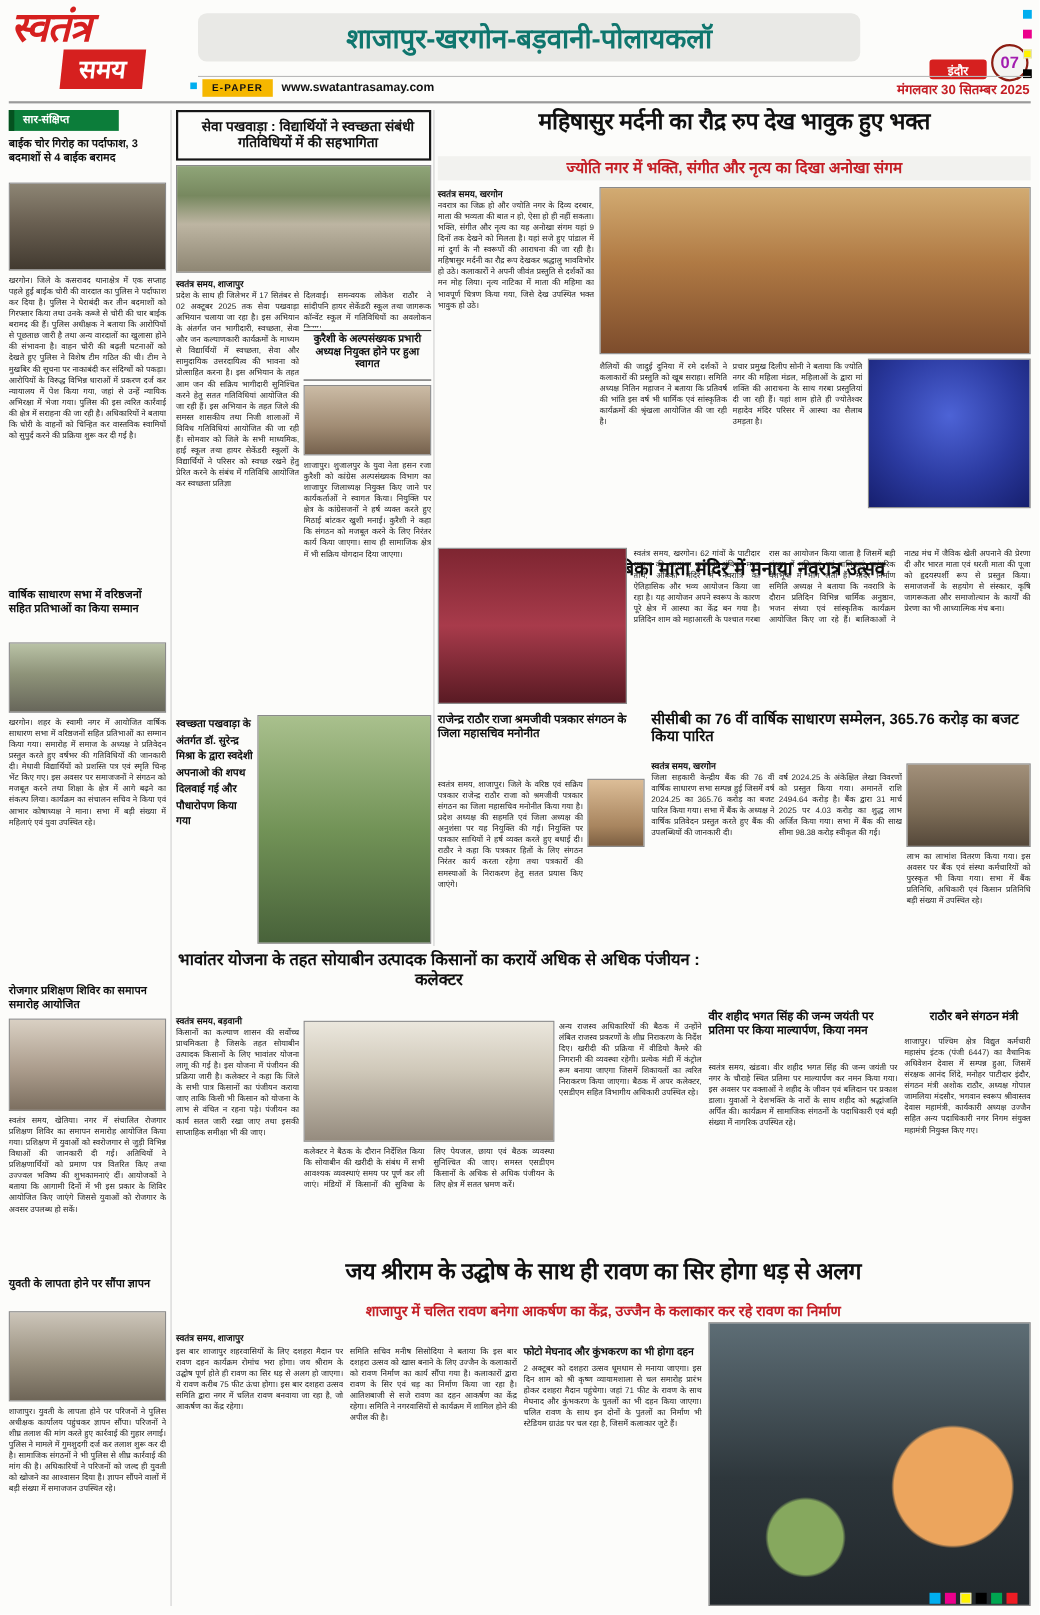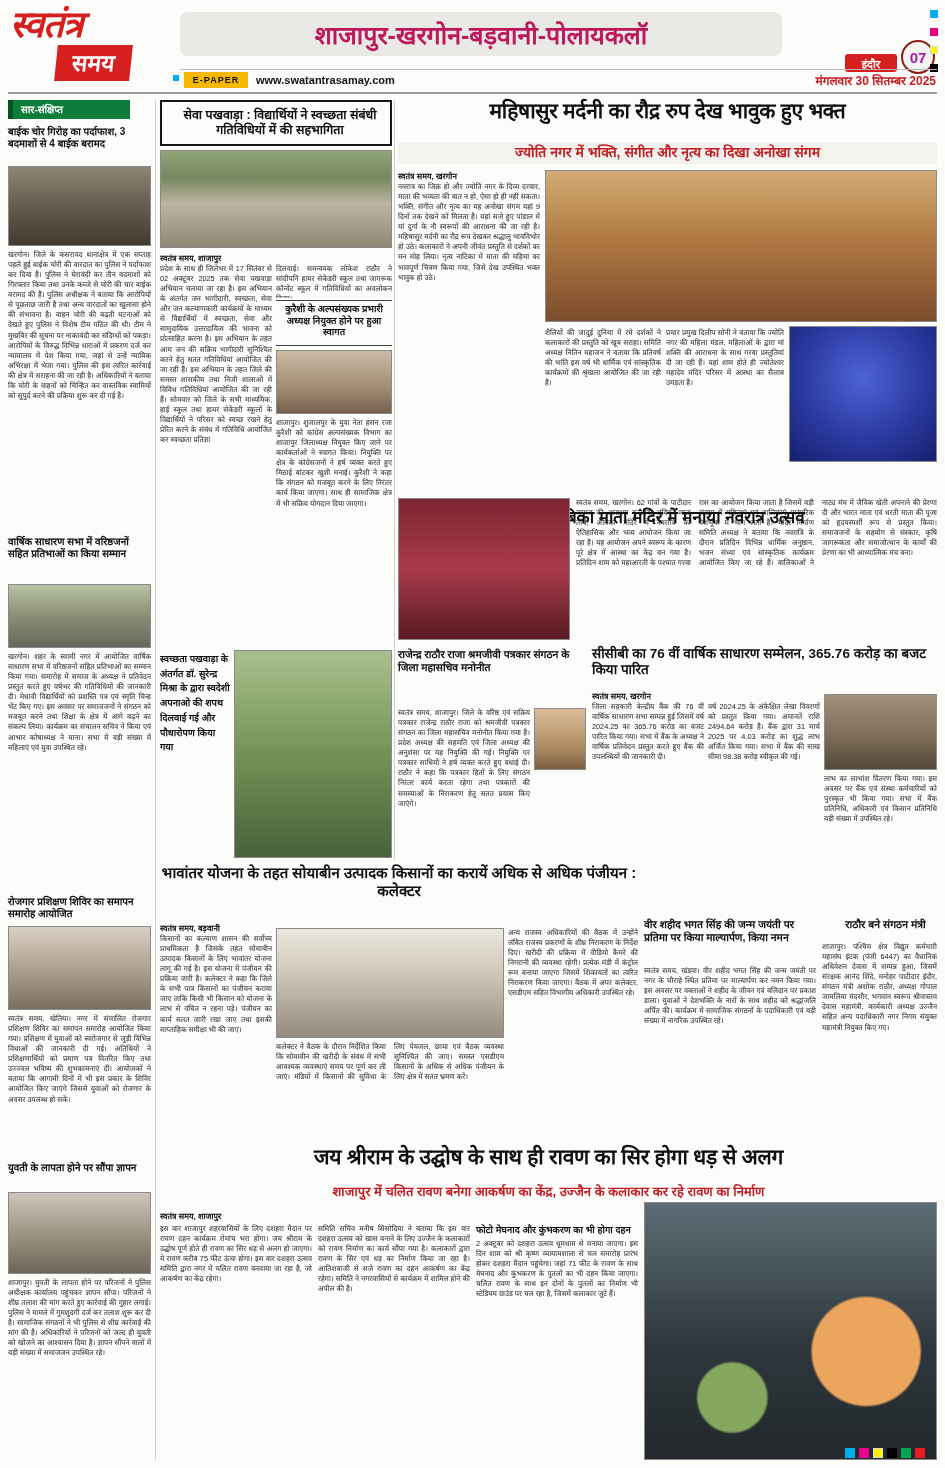--- a/index.html
+++ b/index.html
@@ -4,21 +4,21 @@
 <style>
   * { margin:0; padding:0; box-sizing:border-box; }
   html,body { background:#ffffff; }
   body { font-family:"Liberation Sans","DejaVu Sans",sans-serif; }
   .page { position:relative; width:945px; height:1468px; background:#fcfcfa; overflow:hidden; margin:0 auto; }
   .abs { position:absolute; }
 
   
   .logo-top { font-size:37px; font-weight:800; color:#d6201f; line-height:1; letter-spacing:-1px; font-style:italic; }
   .logo-bottom { display:inline-block; background:#d6201f; color:#fff; font-size:23px; font-weight:800; padding:1px 16px 3px; margin:2px 0 0 46px; transform:skewX(-6deg); }
-  .region-strip { background:#e9e9e6; border-radius:8px; display:flex; align-items:center; justify-content:center; font-size:25px; font-weight:800; color:#be185d; }
+  .region-strip { background:#e9e9e6; border-radius:8px; display:flex; align-items:center; justify-content:center; font-size:25px; font-weight:800; color:#0f766e; }
   .edition-badge { background:#d6201f; color:#fff; font-size:11px; font-weight:700; border-radius:3px; display:flex; align-items:center; justify-content:center; }
   .page-circle { border:2px solid #8c1d12; background:#f4f4f2; border-radius:50%; display:flex; align-items:center; justify-content:center; font-size:15px; font-weight:800; color:#a21caf; }
   .epaper-chip { background:#f5b700; color:#111; font-size:9px; font-weight:800; display:flex; align-items:center; justify-content:center; letter-spacing:1px; }
   .website { font-size:11px; font-weight:700; color:#111; }
   .issue-date { font-size:12px; font-weight:700; color:#c41e25; text-align:right; }
   .hair { background:#b9b9b9; }
 
   
   .brief-badge { background:#0c7d3a; color:#fff; font-size:10px; font-weight:800; line-height:19px; padding-left:8px; border-left:5px solid #05521f; }
   .hl { font-weight:800; color:#101010; line-height:1.22; }
@@ -87,21 +87,21 @@
   <div class="abs hair" style="left:180px;top:69px;width:757px;height:1px;"></div>
   <div class="abs" style="left:173px;top:75px;width:6px;height:6px;background:#00aeef;"></div>
   <div class="abs epaper-chip" style="left:184px;top:72px;width:64px;height:16px;">E-PAPER</div>
   <div class="abs website" style="left:256px;top:74px;width:220px;">www.swatantrasamay.com</div>
   <div class="abs issue-date" style="left:760px;top:72px;width:176px;">मंगलवार 30 सितम्बर 2025</div>
   <div class="abs" style="left:8px;top:92px;width:929px;height:2px;background:#9a9a9a;"></div>
 
   <div class="abs rule-v" style="left:155px;top:100px;width:1px;height:1360px;"></div>
   <div class="abs rule-v" style="left:394px;top:100px;width:1px;height:760px;"></div>
 
-  <div class="abs brief-badge" style="left:8px;top:100px;width:122px;height:19px;">सार-संक्षिप्त</div>
+  <div class="abs brief-badge" style="left:8px;top:100px;width:100px;height:19px;">सार-संक्षिप्त</div>
 
   <div class="abs hl h-xs" style="left:8px;top:126px;width:143px;">बाईक चोर गिरोह का पर्दाफाश, 3 बदमाशों से 4 बाईक बरामद</div>
   <div class="abs photo ph-bikes" style="left:8px;top:166px;width:143px;height:80px;"></div>
   <div class="abs body-txt" style="left:8px;top:250px;width:143px;height:282px;">खरगोन। जिले के कसरावद थानाक्षेत्र में एक सप्ताह पहले हुई बाईक चोरी की वारदात का पुलिस ने पर्दाफाश कर दिया है। पुलिस ने घेराबंदी कर तीन बदमाशों को गिरफ्तार किया तथा उनके कब्जे से चोरी की चार बाईक बरामद की हैं। पुलिस अधीक्षक ने बताया कि आरोपियों से पूछताछ जारी है तथा अन्य वारदातों का खुलासा होने की संभावना है। वाहन चोरी की बढ़ती घटनाओं को देखते हुए पुलिस ने विशेष टीम गठित की थी। टीम ने मुखबिर की सूचना पर नाकाबंदी कर संदिग्धों को पकड़ा। आरोपियों के विरुद्ध विभिन्न धाराओं में प्रकरण दर्ज कर न्यायालय में पेश किया गया, जहां से उन्हें न्यायिक अभिरक्षा में भेजा गया। पुलिस की इस त्वरित कार्रवाई की क्षेत्र में सराहना की जा रही है। अधिकारियों ने बताया कि चोरी के वाहनों को चिन्हित कर वास्तविक स्वामियों को सुपुर्द करने की प्रक्रिया शुरू कर दी गई है।</div>
 
   <div class="abs hl h-xs" style="left:8px;top:536px;width:143px;">वार्षिक साधारण सभा में वरिष्ठजनों सहित प्रतिभाओं का किया सम्मान</div>
   <div class="abs photo ph-sabha" style="left:8px;top:584px;width:143px;height:64px;"></div>
   <div class="abs body-txt" style="left:8px;top:652px;width:143px;height:240px;">खरगोन। शहर के स्वामी नगर में आयोजित वार्षिक साधारण सभा में वरिष्ठजनों सहित प्रतिभाओं का सम्मान किया गया। समारोह में समाज के अध्यक्ष ने प्रतिवेदन प्रस्तुत करते हुए वर्षभर की गतिविधियों की जानकारी दी। मेधावी विद्यार्थियों को प्रशस्ति पत्र एवं स्मृति चिन्ह भेंट किए गए। इस अवसर पर समाजजनों ने संगठन को मजबूत करने तथा शिक्षा के क्षेत्र में आगे बढ़ने का संकल्प लिया। कार्यक्रम का संचालन सचिव ने किया एवं आभार कोषाध्यक्ष ने माना। सभा में बड़ी संख्या में महिलाएं एवं युवा उपस्थित रहे।</div>
 
   <div class="abs hl h-xs" style="left:8px;top:896px;width:143px;">रोजगार प्रशिक्षण शिविर का समापन समारोह आयोजित</div>

